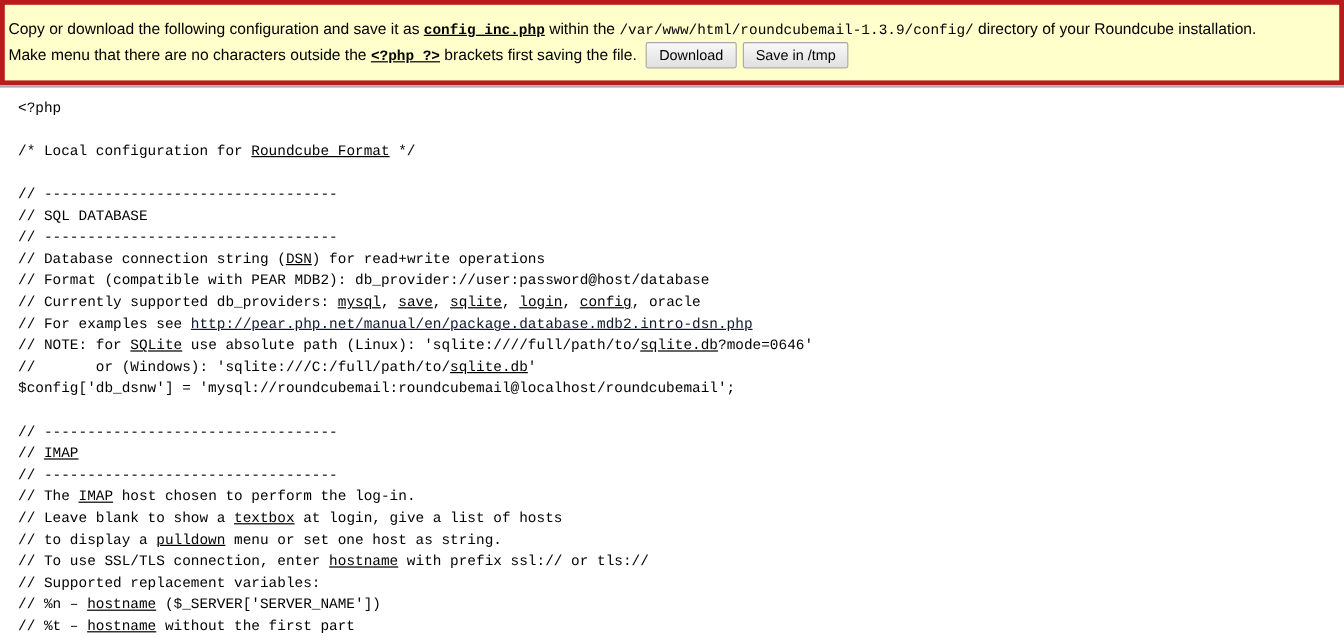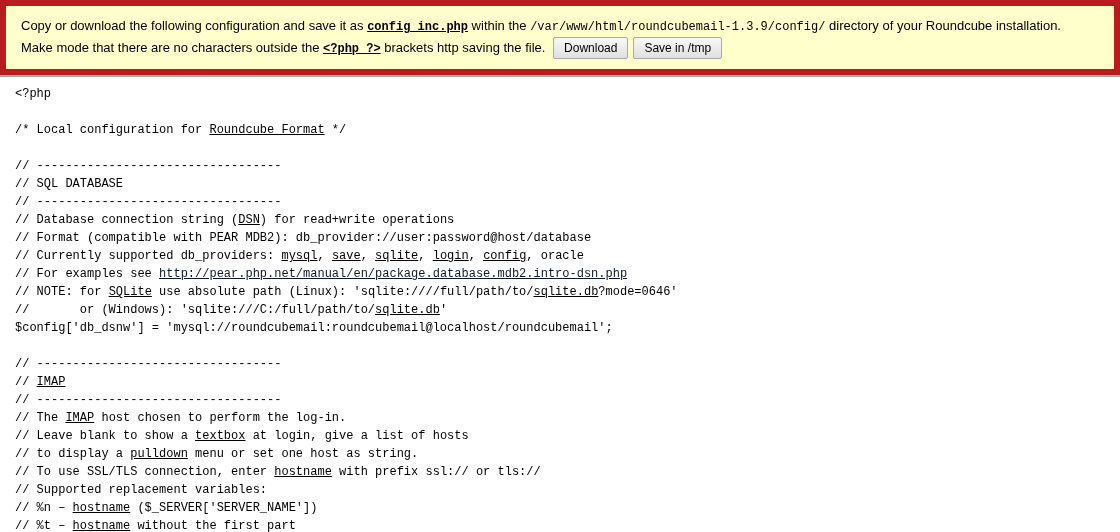--- a/index.html
+++ b/index.html
@@ -6,22 +6,22 @@
     body {
       font-family: Arial, sans-serif;
       font-size: 13px;
       background: #fff;
       color: #000;
     }
 
     
     .notice-bar {
       background: #ffffcc;
-      border: 6px solid #b91c1c;
-      padding: 10px 15px;
+      border: 4px solid #b91c1c;
+      padding: 10px 3px;
       line-height: 1.6;
       font-size: 13px;
     }
     .notice-bar code {
       font-family: 'Courier New', monospace;
       font-weight: bold;
       font-size: 12px;
       text-decoration: underline;
     }
     .notice-bar .mono-path {
@@ -62,21 +62,21 @@
       color: #0f172a;
       text-decoration: underline;
     }
   </style>
 </head>
 <body>
 
 <div class="notice-bar">
   <span>Copy or download the following configuration and save it as </span><code>config_inc.php</code><span> within the </span><span class="mono-path">/var/www/html/roundcubemail-1.3.9/config/</span><span> directory of your Roundcube installation.</span>
   <br>
-  <span>Make mode that there are no characters outside the </span><code>&lt;?php ?&gt;</code><span> brackets http saving the file.</span>
+  <span>Make menu that there are no characters outside the </span><code>&lt;?php ?&gt;</code><span> brackets first saving the file.</span>
   <span class="notice-buttons">
     <button class="btn">Download</button>
     <button class="btn">Save in /tmp</button>
   </span>
 </div>
 
 <div class="code-area"><span>&lt;?php</span>
 
 <span>/* Local configuration for <u>Roundcube Format</u> */</span>
 

